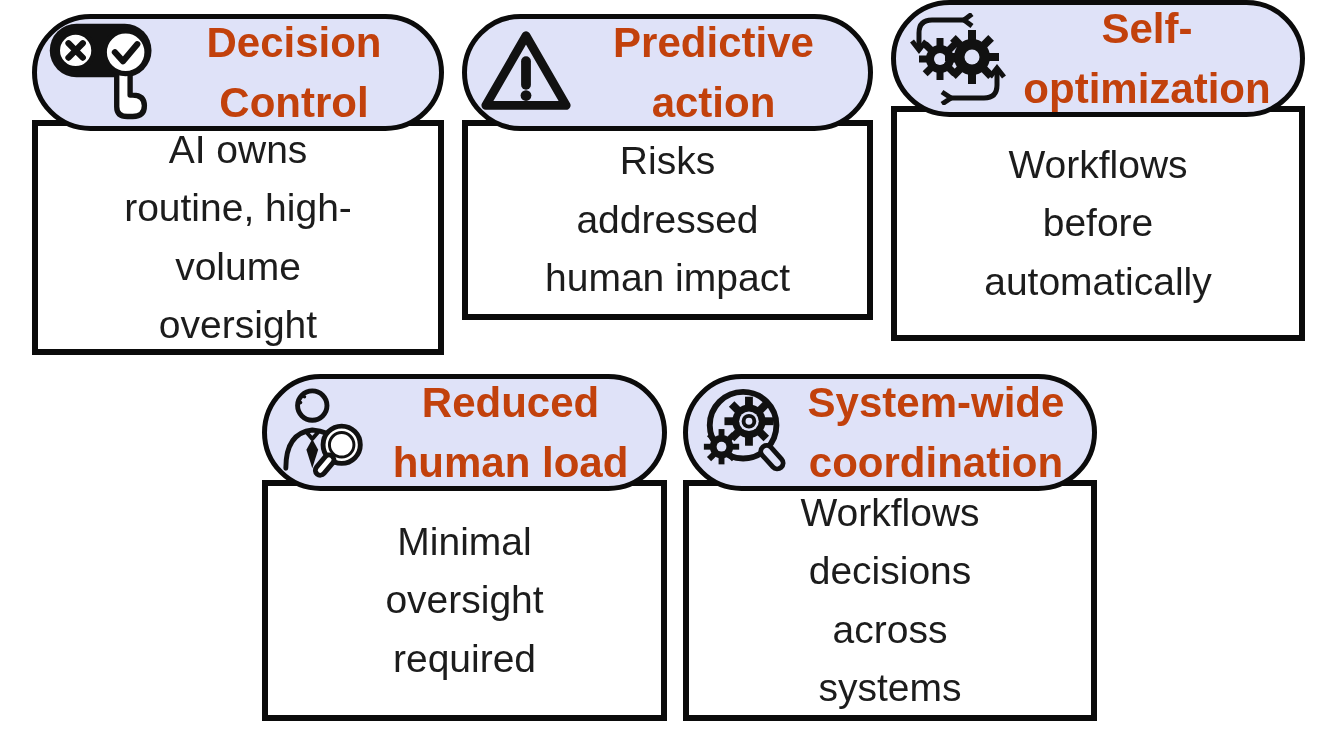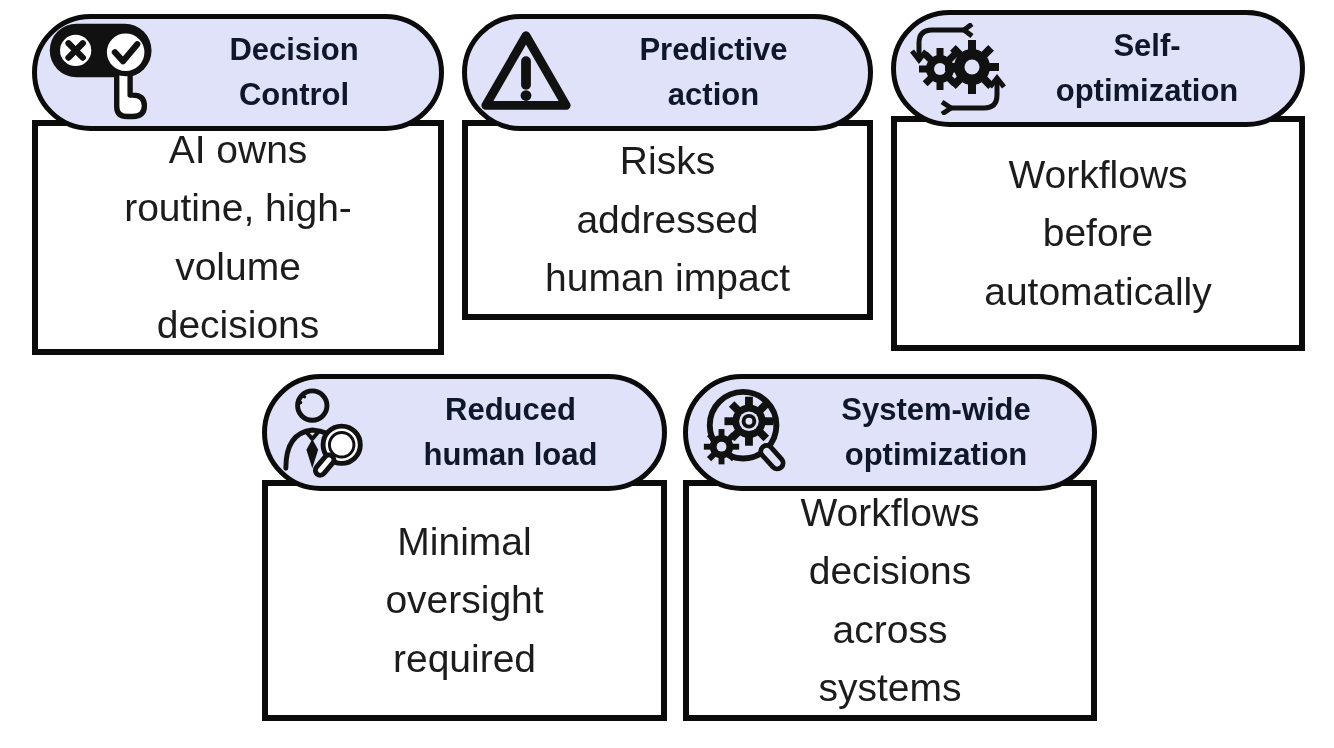--- a/index.html
+++ b/index.html
@@ -21,23 +21,23 @@
     border-radius: 60px;
     background: #dfe2f8;
     display: flex;
     align-items: center;
     padding: 0 16px 0 10px;
   }
   .pill-title {
     flex: 1;
     text-align: center;
     font-weight: bold;
-    font-size: 31px;
+    font-size: 42px;
     line-height: 1.42;
-    color: #0f172a;
+    color: #c2410c;
     white-space: pre-line;
   }
   .icon-wrap {
     flex: 0 0 auto;
     display: flex;
     align-items: center;
     justify-content: center;
   }
   .icon-decision { align-self: flex-start; margin: 2px 0 0 0; }
   .card-body {
@@ -78,21 +78,21 @@
           <path d="M76 35 L85 45 L101 26" stroke="#111" stroke-width="7" fill="none" stroke-linecap="round" stroke-linejoin="round"></path>
         </svg>
       </span>
       <span class="pill-title">Decision
 Control</span>
     </div>
     <div class="card-body">
       <span class="body-text">AI owns
 routine, high-
 volume
-decisions</span>
+oversight</span>
     </div>
   </div>
 
   <div class="card" style="left:462px; top:14px; width:411px; height:306px;">
     <div class="pill">
       <span class="icon-wrap">
         <svg width="98" height="98" viewBox="0 0 100 100">
           <path d="M50 12 L91 83 L9 83 Z" fill="none" stroke="#111" stroke-width="9" stroke-linejoin="round"></path>
           <path d="M50 38 L50 62" stroke="#111" stroke-width="10" stroke-linecap="round"></path>
           <circle cx="50" cy="73" r="5.5" fill="#111"></circle>
@@ -101,21 +101,21 @@
       <span class="pill-title">Predictive
 action</span>
     </div>
     <div class="card-body">
       <span class="body-text">Risks
 addressed
 human impact</span>
     </div>
   </div>
 
-  <div class="card" style="left:891px; top:10px; width:414px; height:341px;">
+  <div class="card" style="left:891px; top:0; width:414px; height:341px;">
     <div class="pill">
       <span class="icon-wrap">
         <svg width="104" height="92" viewBox="0 0 104 92">
           <path d="M58 7 L26 7 Q13 7 13 20 L13 34" fill="none" stroke="#111" stroke-width="5"></path>
           <path d="M66 1 L58 7 L66 13" fill="none" stroke="#111" stroke-width="5"></path>
           <path d="M6 28 L13 37 L20 28" fill="none" stroke="#111" stroke-width="5"></path>
           <path d="M44 85 L78 85 Q91 85 91 72 L91 58" fill="none" stroke="#111" stroke-width="5"></path>
           <path d="M36 79 L45 85 L36 91" fill="none" stroke="#111" stroke-width="5"></path>
           <path d="M84 64 L91 55 L98 64" fill="none" stroke="#111" stroke-width="5"></path>
           <g transform="translate(34 46)">
@@ -206,21 +206,21 @@
             <rect x="-3" y="-18" width="6" height="7" fill="#111" transform="rotate(180)"></rect>
             <rect x="-3" y="-18" width="6" height="7" fill="#111" transform="rotate(225)"></rect>
             <rect x="-3" y="-18" width="6" height="7" fill="#111" transform="rotate(270)"></rect>
             <rect x="-3" y="-18" width="6" height="7" fill="#111" transform="rotate(315)"></rect>
             <circle r="12" fill="#111"></circle>
             <circle r="5" fill="#dfe2f8"></circle>
           </g>
         </svg>
       </span>
       <span class="pill-title">System-wide
-optimization</span>
+coordination</span>
     </div>
     <div class="card-body">
       <span class="body-text">Workflows
 decisions
 across
 systems</span>
     </div>
   </div>
 
 </div>

